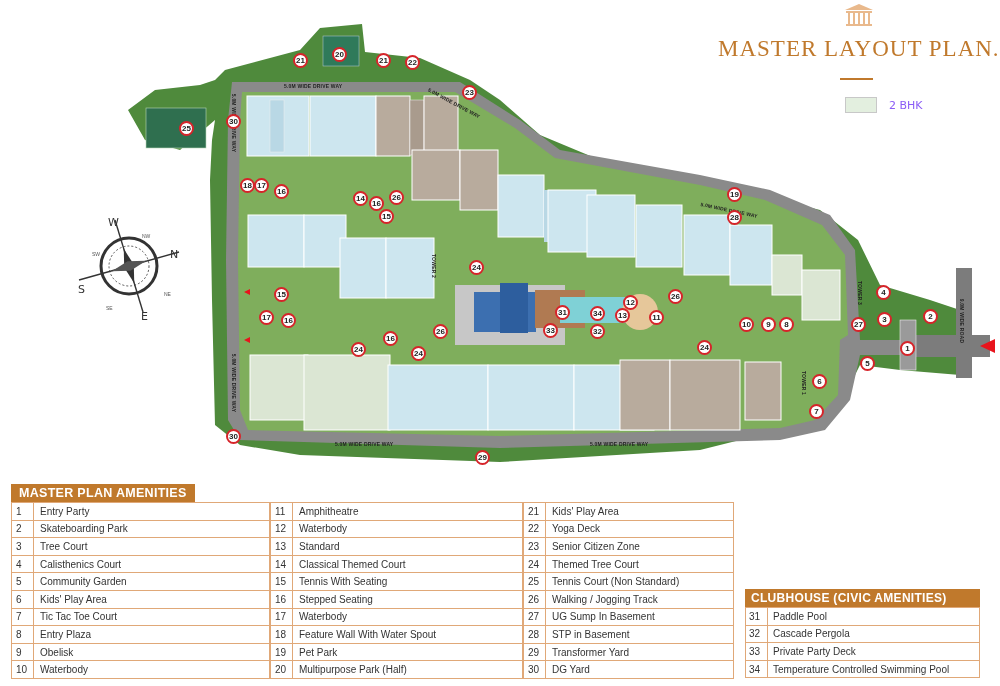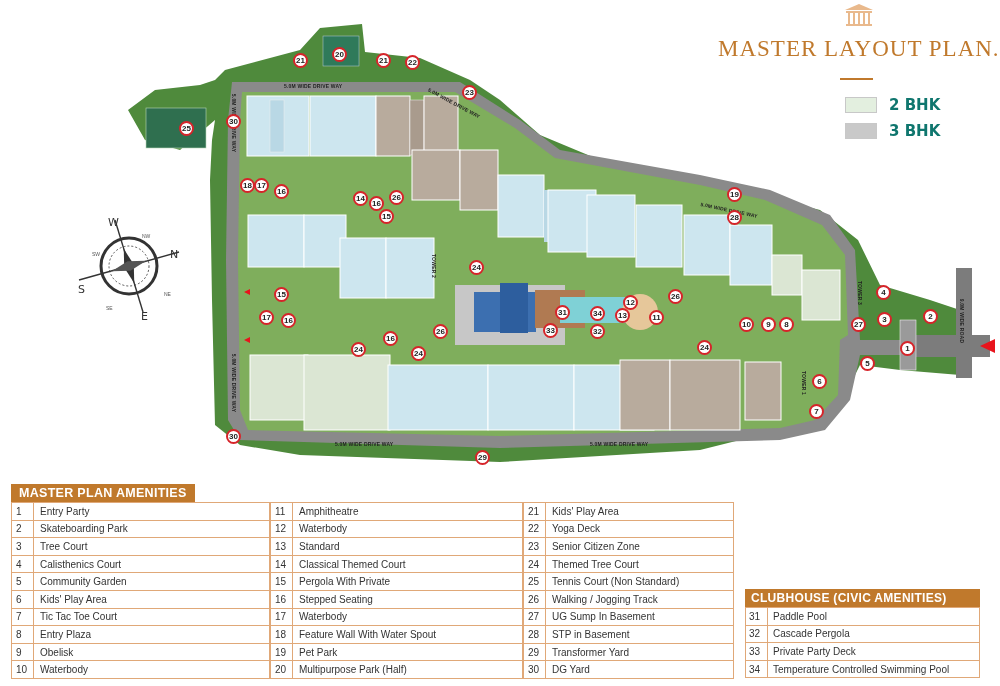--- a/index.html
+++ b/index.html
@@ -10,21 +10,21 @@
     position: absolute; left: 718px; top: 36px; width: 282px;
     font-family: "Liberation Serif", serif; font-size: 23px; letter-spacing: 1px;
     color: #c0792c; white-space: nowrap;
   }
   .title-rule { position: absolute; left: 840px; top: 78px; width: 33px; height: 2px; background: #c0792c; }
 
   
   .legend { position: absolute; left: 845px; top: 92px; width: 155px; }
   .legend-row { display: flex; align-items: center; height: 26px; }
   .legend-swatch { width: 32px; height: 16px; border: 1px solid #c8c8c8; margin-right: 12px; }
-  .legend-label { font-family: "DejaVu Sans", sans-serif; font-size: 15px; color: #0f766e; font-weight: bold; }
+  .legend-label { font-family: "DejaVu Sans", sans-serif; font-size: 11px; color: #8b5cf6; }
 
   
   .compass { position: absolute; left: 62px; top: 208px; width: 140px; height: 120px; }
 
   
   .map { position: absolute; left: 0; top: 0; width: 1000px; height: 470px; }
   .marker {
     position: absolute; width: 15px; height: 15px; border-radius: 50%;
     background: #fff; border: 2px solid #d6242a; font-size: 8px; font-weight: bold;
     color: #222; display: flex; align-items: center; justify-content: center;
@@ -227,24 +227,20 @@
   <rect x="3" y="21" width="26" height="2" fill="#e9b98c"></rect>
 </svg>
 <div class="main-title">MASTER LAYOUT PLAN.</div>
 <div class="title-rule"></div>
 
 <div class="legend">
   <div class="legend-row">
     <span class="legend-swatch" style="background:#e3efdf"></span>
     <span class="legend-label">2 BHK</span>
   </div>
-  <div class="legend-row">
-    <span class="legend-swatch" style="background:#c9c9c9"></span>
-    <span class="legend-label">3 BHK</span>
-  </div>
 </div>
 
 <div class="amen-title">MASTER PLAN AMENITIES</div>
 <table class="amen-table col1" id="col1">
     <tbody>
       <tr>
         <td class="num">1</td>
         <td class="lbl">Entry Party</td>
       </tr>
       <tr>
@@ -298,21 +294,21 @@
       <tr>
         <td class="num">13</td>
         <td class="lbl">Standard</td>
       </tr>
       <tr>
         <td class="num">14</td>
         <td class="lbl">Classical Themed Court</td>
       </tr>
       <tr>
         <td class="num">15</td>
-        <td class="lbl">Pergola With Private</td>
+        <td class="lbl">Tennis With Seating</td>
       </tr>
       <tr>
         <td class="num">16</td>
         <td class="lbl">Stepped Seating</td>
       </tr>
       <tr>
         <td class="num">17</td>
         <td class="lbl">Waterbody</td>
       </tr>
       <tr>

